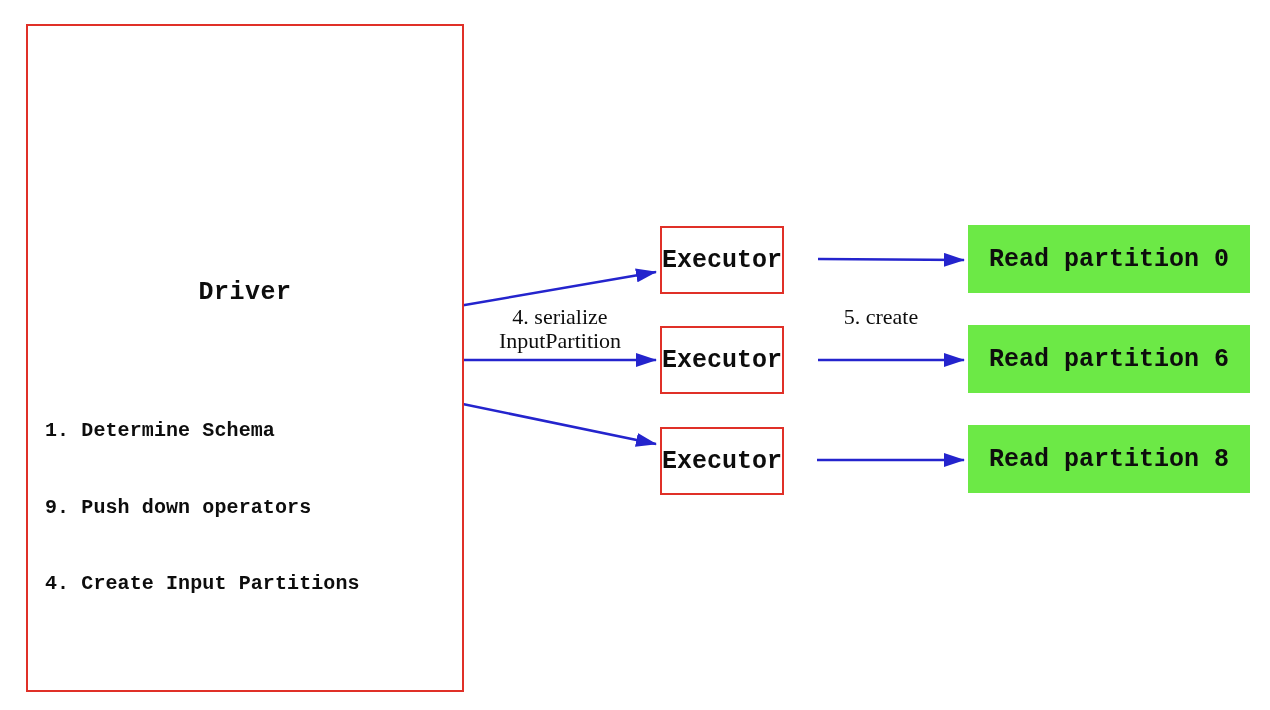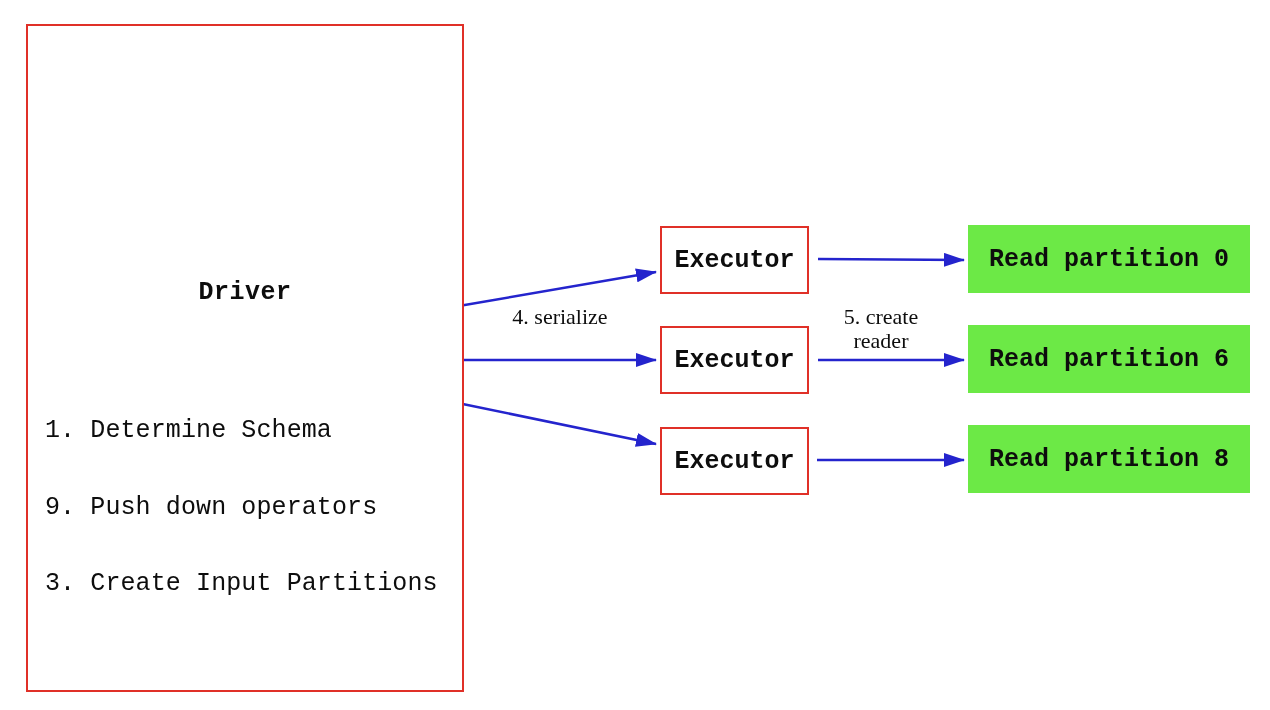--- a/index.html
+++ b/index.html
@@ -47,28 +47,28 @@
     left: 0; top: 252px;
     width: 100%;
     text-align: center;
     font-size: 25px;
     font-weight: 700;
     letter-spacing: 0.5px;
   }
   .driver-steps {
     position: absolute;
     left: 17px; top: 341px;
-    font-size: 25px;
-    font-weight: 400;
+    font-size: 20px;
+    font-weight: 700;
     line-height: 25.5px;
     white-space: pre;
     letter-spacing: 0.1px;
   }
   .executor {
-    width: 149px; height: 68px;
+    width: 124px; height: 68px;
     left: 660px;
     display: flex;
     align-items: center;
     justify-content: center;
     font-size: 25px;
     font-weight: 700;
   }
   .exec-0 { top: 226px; }
   .exec-1 { top: 326px; }
   .exec-2 { top: 427px; }
@@ -118,21 +118,21 @@
     <line class="edge" x1="818" y1="259" x2="964" y2="260" marker-end="url(#arrow)"></line>
     <line class="edge" x1="818" y1="360" x2="964" y2="360" marker-end="url(#arrow)"></line>
     <line class="edge" x1="817" y1="460" x2="964" y2="460" marker-end="url(#arrow)"></line>
   </svg>
 
   <div class="node driver">
     <div class="driver-title">Driver</div>
     <div class="driver-steps">
       <div>1. Determine Schema</div>
       <div>9. Push down operators</div>
-      <div>3. Create Input Partitions</div>
+      <div>4. Create Input Partitions</div>
     </div>
   </div>
 
   <div class="node executor exec-0">
     <span>Executor</span>
   </div>
   <div class="node executor exec-1">
     <span>Executor</span>
   </div>
   <div class="node executor exec-2">
@@ -144,19 +144,19 @@
   </div>
   <div class="partition part-1">
     <span>Read partition 6</span>
   </div>
   <div class="partition part-2">
     <span>Read partition 8</span>
   </div>
 
   <div class="edge-label label-serialize">
     <span>4. serialize</span>
+    <span>InputPartition</span>
   </div>
   <div class="edge-label label-reader">
     <span>5. create</span>
-    <span>reader</span>
   </div>
 
 </div>
 
 </body></html>

